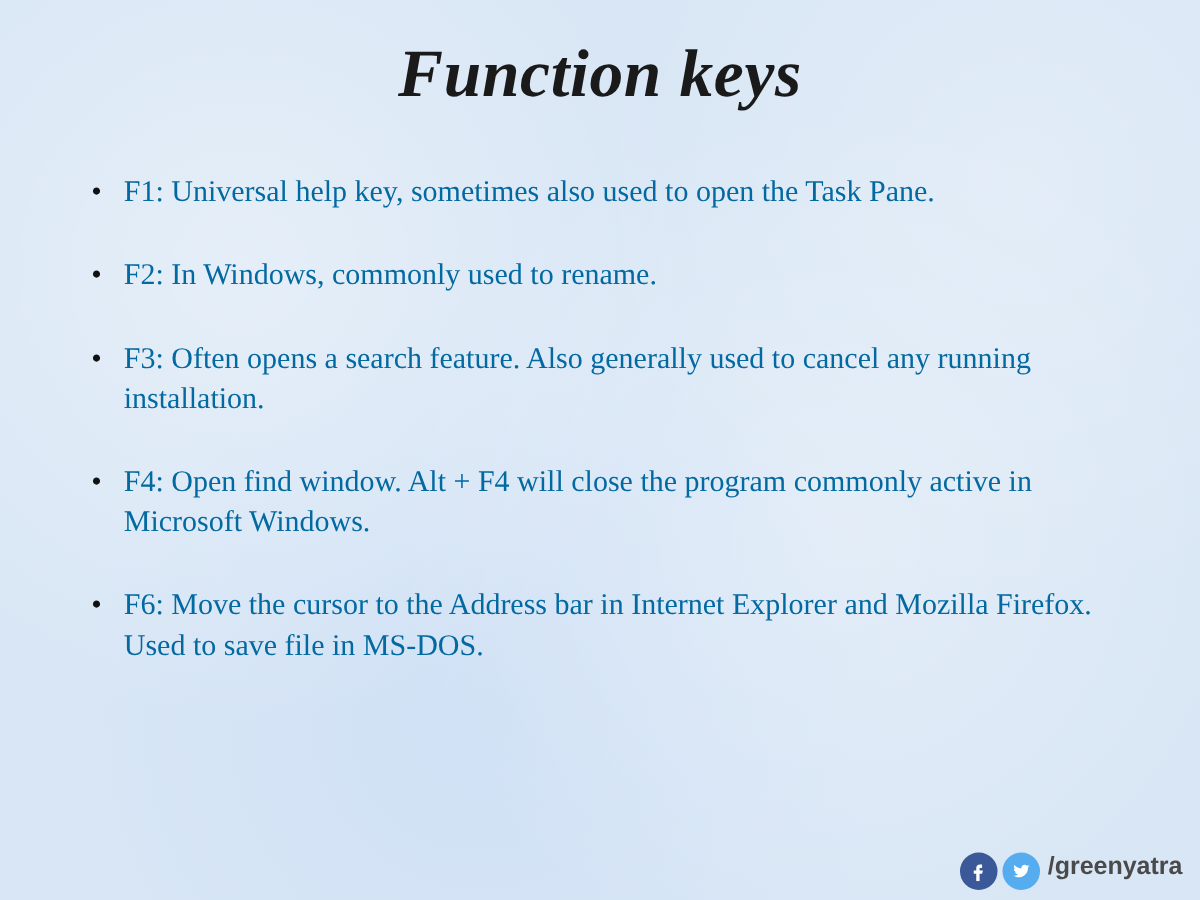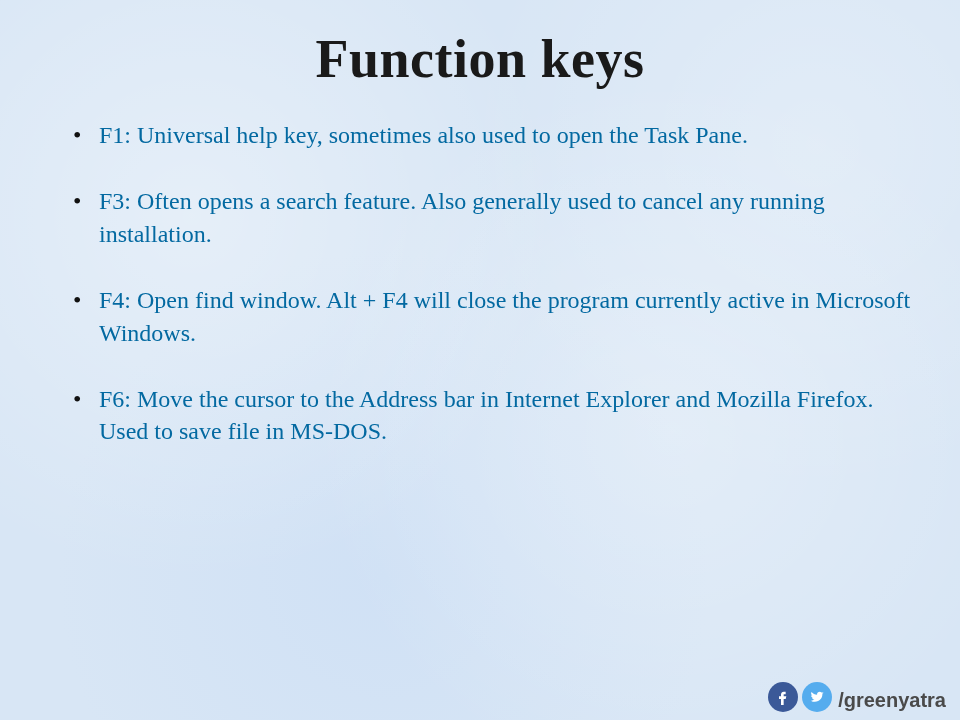--- a/index.html
+++ b/index.html
@@ -23,22 +23,23 @@
   .slide {
     width: 100%;
     height: 100%;
     padding: 28px 45px 0 45px;
     position: relative;
   }
   h1.title {
     text-align: center;
     font-size: 54px;
     font-weight: bold;
+    font-style: italic;
     color: #1a1a1a;
-    margin-bottom: 29px;
+    margin-bottom: 48px;
     letter-spacing: 0.5px;
   }
   ul.bullets {
     list-style: none;
     padding-left: 28px;
   }
   ul.bullets li {
     position: relative;
     font-size: 24px;
     line-height: 1.35;
@@ -52,21 +53,21 @@
     left: 0;
     top: 0;
     font-size: 24px;
     color: #111;
   }
   .footer {
     position: absolute;
     bottom: 8px;
     right: 14px;
     display: flex;
-    align-items: flex-end;
+    align-items: flex-start;
     gap: 4px;
   }
   .social-icon {
     width: 30px;
     height: 30px;
     border-radius: 50%;
     display: flex;
     align-items: center;
     justify-content: center;
   }
@@ -85,22 +86,23 @@
   }
 </style>
 </head>
 <body>
 
 <div class="slide">
   <h1 class="title">Function keys</h1>
 
   <ul class="bullets">
     <li>F1: Universal help key, sometimes also used to open the Task Pane.</li>
+    <li>F2: In Windows, commonly used to rename.</li>
     <li>F3: Often opens a search feature. Also generally used to cancel any running installation.</li>
-    <li>F4: Open find window.  Alt + F4 will close the program currently active in Microsoft Windows.</li>
+    <li>F4: Open find window.  Alt + F4 will close the program commonly active in Microsoft Windows.</li>
     <li>F6: Move the cursor to the Address bar in Internet Explorer and Mozilla Firefox. Used to save file in MS-DOS.</li>
   </ul>
 
   <div class="footer">
     <span class="social-icon fb">
       <svg width="16" height="16" viewBox="0 0 24 24" fill="#fff">
           <path d="M13.5 8H16V4h-3c-2.2 0-4 1.8-4 4v3H6v4h3v9h4v-9h3l1-4h-4V8.5c0-.3.2-.5.5-.5z"></path>
         </svg>
     </span>
     <span class="social-icon tw">

